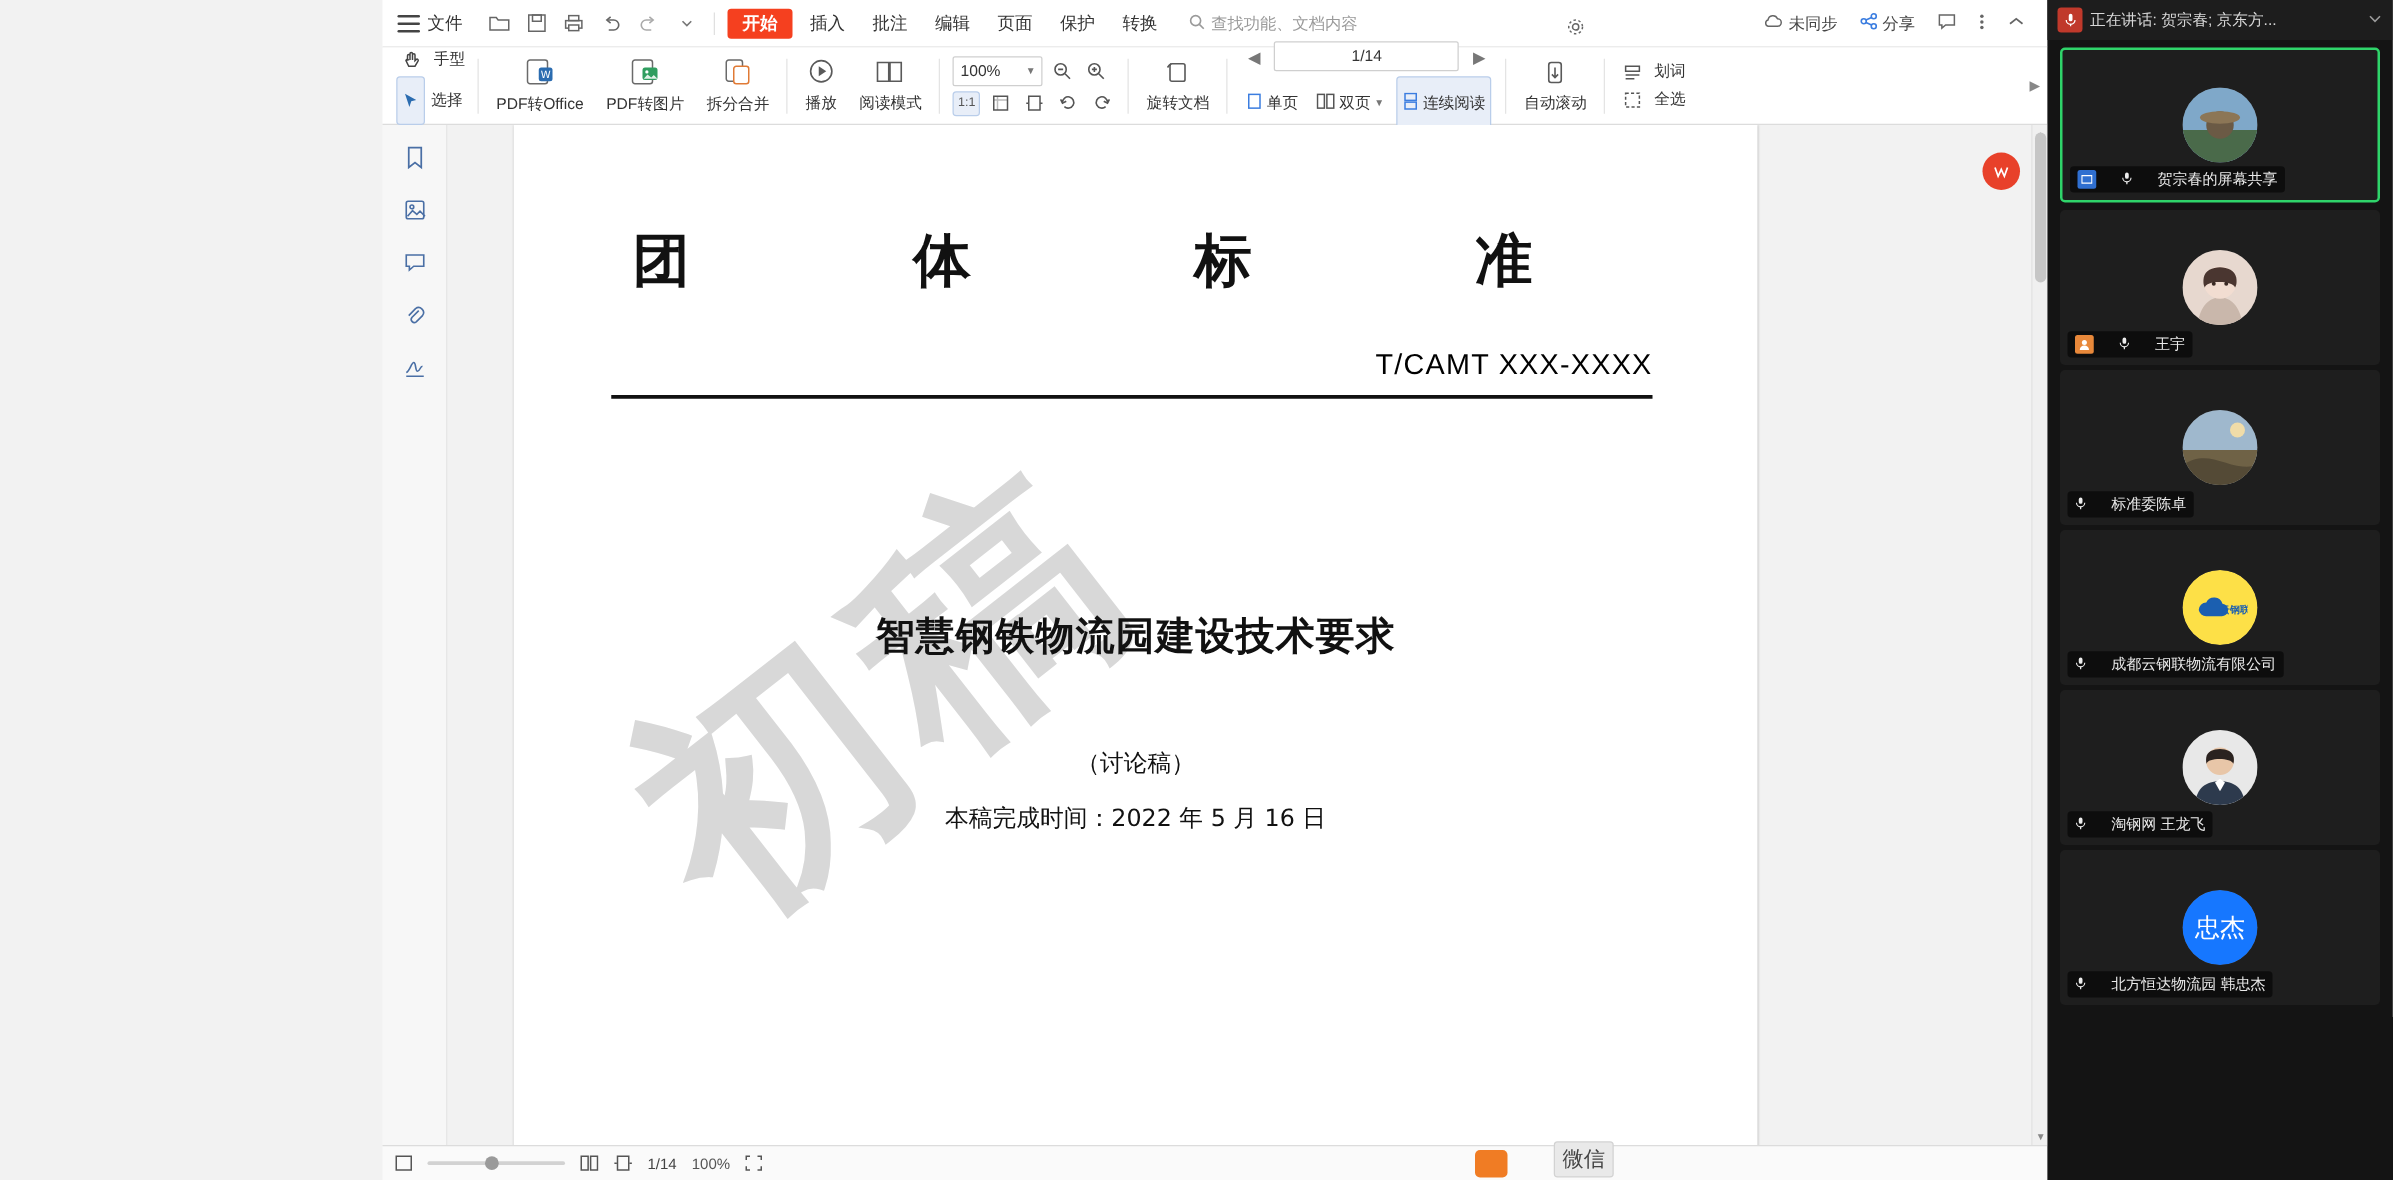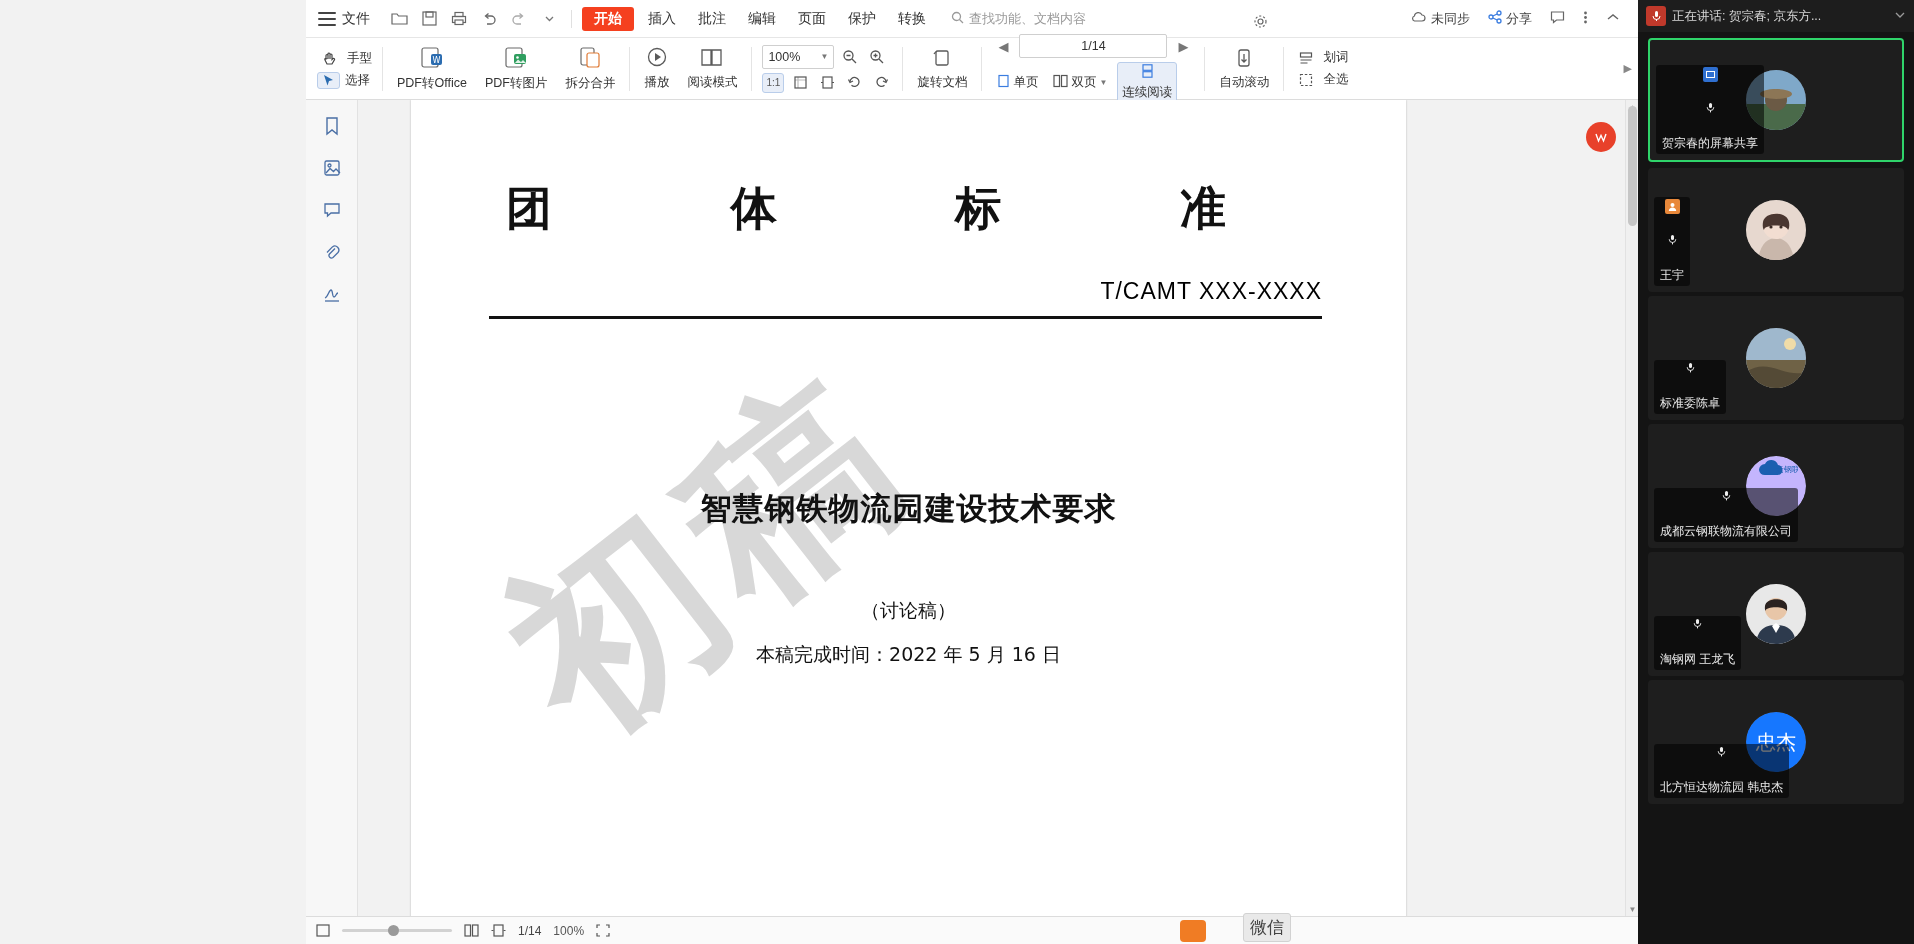--- a/index.html
+++ b/index.html
@@ -73,21 +73,21 @@
   }
   .tb-col {
     display: flex; flex-direction: column; justify-content: center;
     gap: 4px; padding: 0 5px;
   }
   .tb-row { display: flex; align-items: center; gap: 5px; font-size: 12.5px; color: #333; }
   .tb-row .bx {
     display: flex; align-items: center; gap: 3px;
     padding: 2px 5px; border-radius: 3px;
   }
-  .tb-row .bx.sel { background: #e8eef8; border: 1px solid #b9cdea; padding: 1px 4px; flex-direction: column; }
+  .tb-row .bx.sel { background: #e8eef8; border: 1px solid #b9cdea; padding: 12px 4px; }
   .tb-big {
     display: flex; flex-direction: column; align-items: center;
     justify-content: center; padding: 0 9px; font-size: 12.5px; color: #333;
     gap: 2px; white-space: nowrap;
   }
   .tb-sep { width: 1px; height: 44px; background: #e4e4e4; margin: 0 5px; }
   .zoomsel {
     display: flex; align-items: center; justify-content: space-between;
     width: 72px; height: 24px; border: 1px solid #cfcfcf; border-radius: 2px;
     font-size: 12.5px; color: #333; padding: 0 5px; background: #fff;
@@ -250,40 +250,40 @@
     position: absolute; left: 50%; top: 50%; transform: translate(-50%, -50%);
     width: 60px; height: 60px; border-radius: 50%;
     background: #4b4b4b; overflow: hidden;
     display: flex; align-items: center; justify-content: center;
   }
   .tile .av-photo { width: 100%; height: 100%; }
   .tile .namebar {
     position: absolute; left: 6px; bottom: 6px;
     display: flex; align-items: center; gap: 20px;
     background: rgba(0,0,0,.55); border-radius: 3px; padding: 2px 6px;
-    font-size: 12px; color: #eaeaea; max-width: 240px; flex-direction: column;
+    font-size: 12px; color: #eaeaea; max-width: 240px;
   }
   .tag-sq {
     width: 15px; height: 15px; border-radius: 2px;
     display: flex; align-items: center; justify-content: center;
     font-size: 9px; color: #fff; flex: none;
   }
   .tag-blue { background: #2f6fd0; }
   .tag-orange { background: #e8883a; }
   .mic-ic { color: #e8e8e8; font-size: 11px; flex: none; }
   .nm { white-space: nowrap; overflow: hidden; text-overflow: ellipsis; }
   .initials-blue {
     width: 60px; height: 60px; border-radius: 50%; background: #1677ff;
     color: #fff; font-size: 20px; display: flex; align-items: center; justify-content: center;
     font-family: "DejaVu Sans", sans-serif;
   }
   .logo-circ {
-    width: 60px; height: 60px; border-radius: 50%; background: #c4b5fd;
-    display: flex; justify-content: center;
-    font-size: 11px; color: #1b5fb0; font-weight: normal;
+    width: 60px; height: 60px; border-radius: 50%; background: #fde047;
+    display: flex; align-items: center; justify-content: center;
+    font-size: 11px; color: #1b5fb0; font-weight: bold;
   }
   .meet-top-icons { margin-left: auto; display: flex; gap: 6px; color: #9a9a9a; flex: none;}
 </style>
 </head>
 <body>
 
 <div class="screen">
 
   <div class="desk-left"></div>
   <div class="green-menu">

